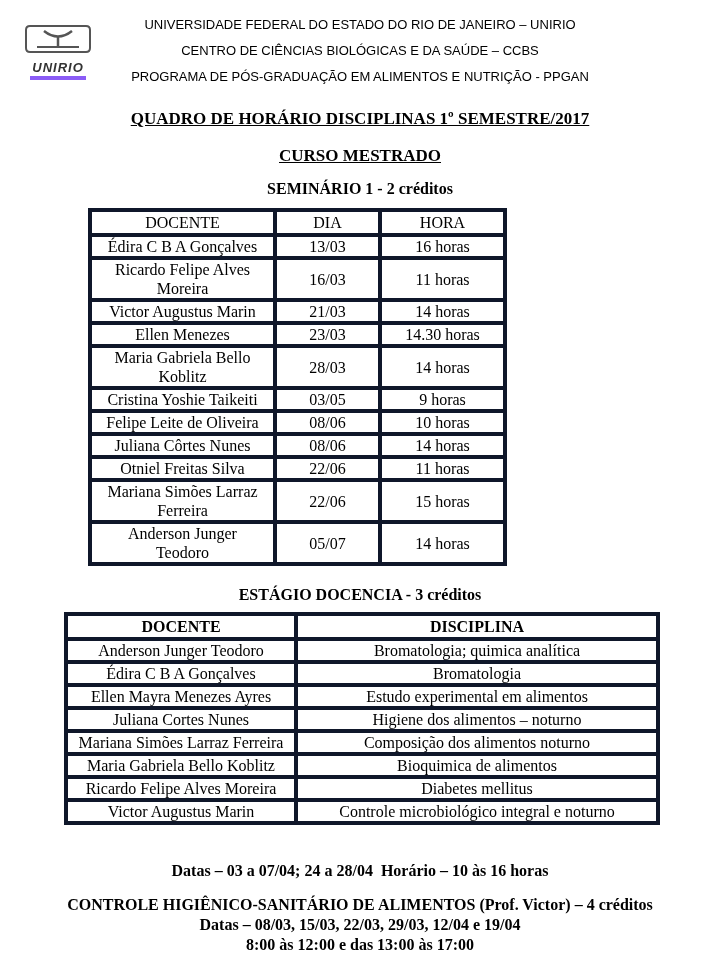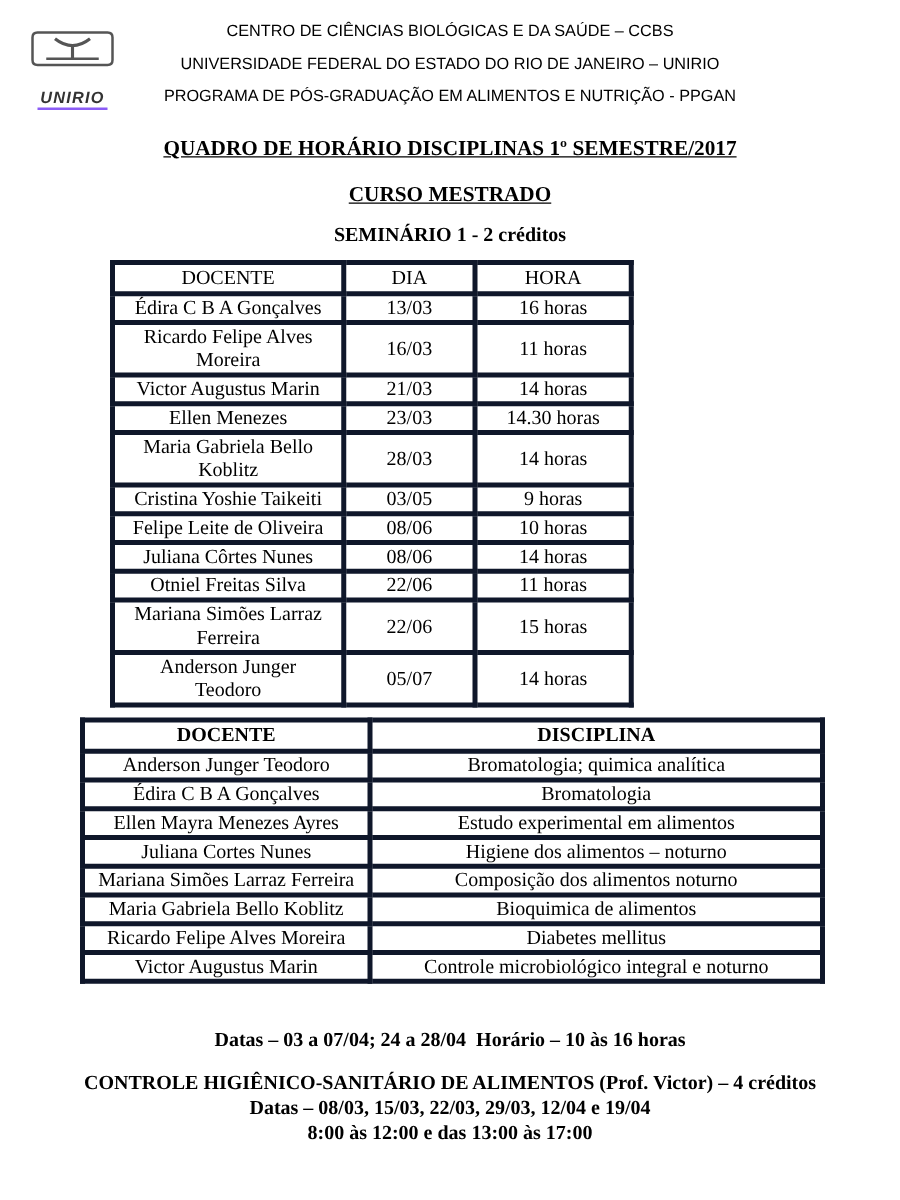--- a/index.html
+++ b/index.html
@@ -5,21 +5,21 @@
   html,body{margin:0;padding:0;background:#fff;}
   .page{
     width:720px;height:960px;position:relative;background:#fff;
     font-family:"Liberation Serif", serif;color:#000;overflow:hidden;
   }
   
   .logo{position:absolute;left:22px;top:24px;width:72px;text-align:center;}
   .logo-text{
     font-family:"Liberation Sans", sans-serif;font-weight:bold;font-style:italic;
     font-size:13px;letter-spacing:1px;color:#333;
-    border-bottom:2px solid #8b5cf6;display:inline-block;padding:0 2px 1px 2px;margin-top:11px;
+    border-bottom:4px solid #8b5cf6;display:inline-block;padding:0 2px 1px 2px;margin-top:1px;
   }
   .doc-header{padding-top:16px;text-align:center;font-family:"Liberation Sans", sans-serif;font-size:13px;}
   .doc-header .hline{line-height:17px;margin-bottom:9px;}
   
   .doc-title{margin-top:24px;text-align:center;font-size:17px;font-weight:bold;text-decoration:underline;}
   .doc-subtitle{margin-top:17px;text-align:center;font-size:17px;font-weight:bold;text-decoration:underline;}
   .section-title{margin-top:14px;text-align:center;font-size:16px;font-weight:bold;}
   .section-title.second{margin-top:20px;}
   
   table{border-collapse:collapse;table-layout:fixed;font-size:16px;}
@@ -46,22 +46,22 @@
     <svg width="68" height="30" viewBox="0 0 68 30">
       <path d="M6 2 H62 Q66 2 66 6 V24 Q66 28 62 28 H6 Q2 28 2 24 V6 Q2 2 6 2 Z" fill="none" stroke="#555" stroke-width="2"></path>
       <path d="M20 7 Q34 18 48 7" fill="none" stroke="#555" stroke-width="2.5"></path>
       <path d="M34 13 V23" stroke="#555" stroke-width="2.5"></path>
       <path d="M13 23 H55" stroke="#555" stroke-width="2"></path>
     </svg>
     <div class="logo-text">UNIRIO</div>
   </div>
 
   <div class="doc-header">
+    <div class="hline">UNIVERSIDADE FEDERAL DO ESTADO DO RIO DE JANEIRO – UNIRIO</div>
     <div class="hline">CENTRO DE CIÊNCIAS BIOLÓGICAS E DA SAÚDE – CCBS</div>
-    <div class="hline">UNIVERSIDADE FEDERAL DO ESTADO DO RIO DE JANEIRO – UNIRIO</div>
     <div class="hline">PROGRAMA DE PÓS-GRADUAÇÃO EM ALIMENTOS E NUTRIÇÃO - PPGAN</div>
   </div>
 
   <div class="doc-title">QUADRO DE HORÁRIO DISCIPLINAS 1º SEMESTRE/2017</div>
   <div class="doc-subtitle">CURSO MESTRADO</div>
 
   <div class="section-title">SEMINÁRIO 1 - 2 créditos</div>
 
   <table class="t1">
     <colgroup>
@@ -128,20 +128,21 @@
           <td>15 horas</td>
         </tr>
         <tr>
           <td>Anderson Junger Teodoro</td>
           <td>05/07</td>
           <td>14 horas</td>
         </tr>
       </tbody>
   </table>
 
+  <div class="section-title second">ESTÁGIO DOCENCIA - 3 créditos</div>
 
   <table class="t2">
     <colgroup>
         <col class="c1">
         <col class="c2">
       </colgroup>
     <thead>
       <tr>
           <th>DOCENTE</th>
           <th>DISCIPLINA</th>

